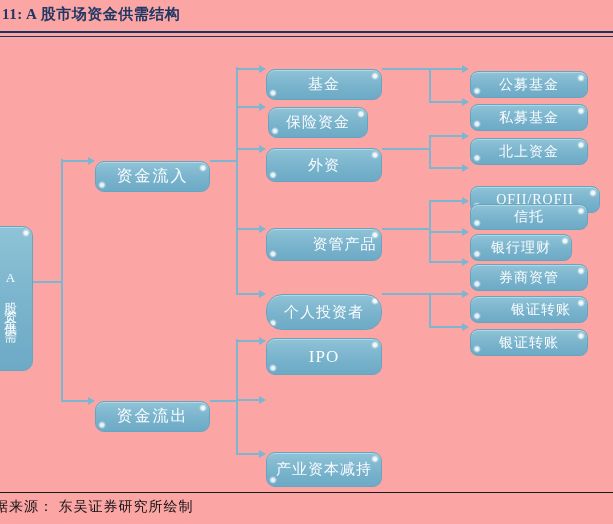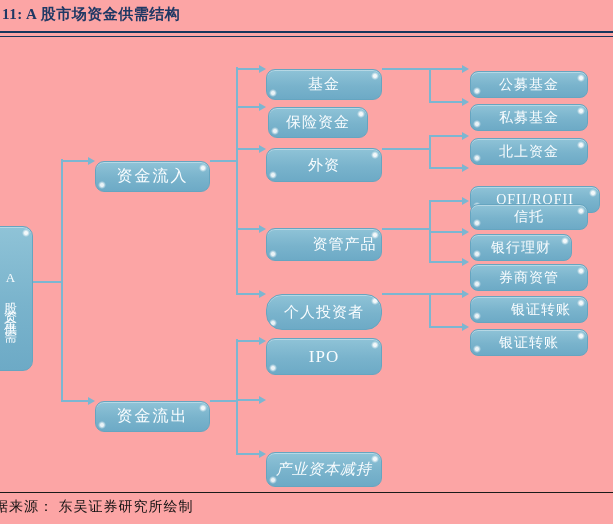--- a/index.html
+++ b/index.html
@@ -72,21 +72,21 @@
   <div class="node lv2" style="left:95px;top:145px;width:115px;height:31px;">资金流入</div>
   <div class="node lv2" style="left:95px;top:385px;width:115px;height:31px;">资金流出</div>
 
   <div class="node mid" style="left:266px;top:53px;width:116px;height:31px;">基金</div>
   <div class="node mid" style="left:268px;top:91px;width:100px;height:31px;">保险资金</div>
   <div class="node mid" style="left:266px;top:132px;width:116px;height:34px;">外资</div>
   <div class="node mid" style="left:266px;top:212px;width:116px;height:33px;padding-left:41px;">资管产品</div>
   <div class="node mid" style="left:266px;top:278px;width:116px;height:36px;border-radius:16px;">个人投资者</div>
 
   <div class="node mid" style="left:266px;top:322px;width:116px;height:37px;font-size:17px;">IPO</div>
-  <div class="node mid" style="left:266px;top:436px;width:116px;height:35px;font-style:italic;">产业资本减持</div>
+  <div class="node mid" style="left:266px;top:436px;width:116px;height:35px;">产业资本减持</div>
 
   <div class="node rgt" style="left:470px;top:55px;width:118px;height:27px;">公募基金</div>
   <div class="node rgt" style="left:470px;top:88px;width:118px;height:27px;">私募基金</div>
   <div class="node rgt" style="left:470px;top:122px;width:118px;height:27px;">北上资金</div>
   <div class="node rgt" style="left:470px;top:170px;width:130px;height:27px;">QFII/RQFII</div>
   <div class="node rgt" style="left:470px;top:188px;width:118px;height:26px;">信托</div>
   <div class="node rgt" style="left:470px;top:218px;width:102px;height:27px;">银行理财</div>
   <div class="node rgt" style="left:470px;top:248px;width:118px;height:27px;">券商资管</div>
   <div class="node rgt" style="left:470px;top:280px;width:118px;height:27px;padding-left:24px;">银证转账</div>
   <div class="node rgt" style="left:470px;top:313px;width:118px;height:27px;">银证转账</div>

